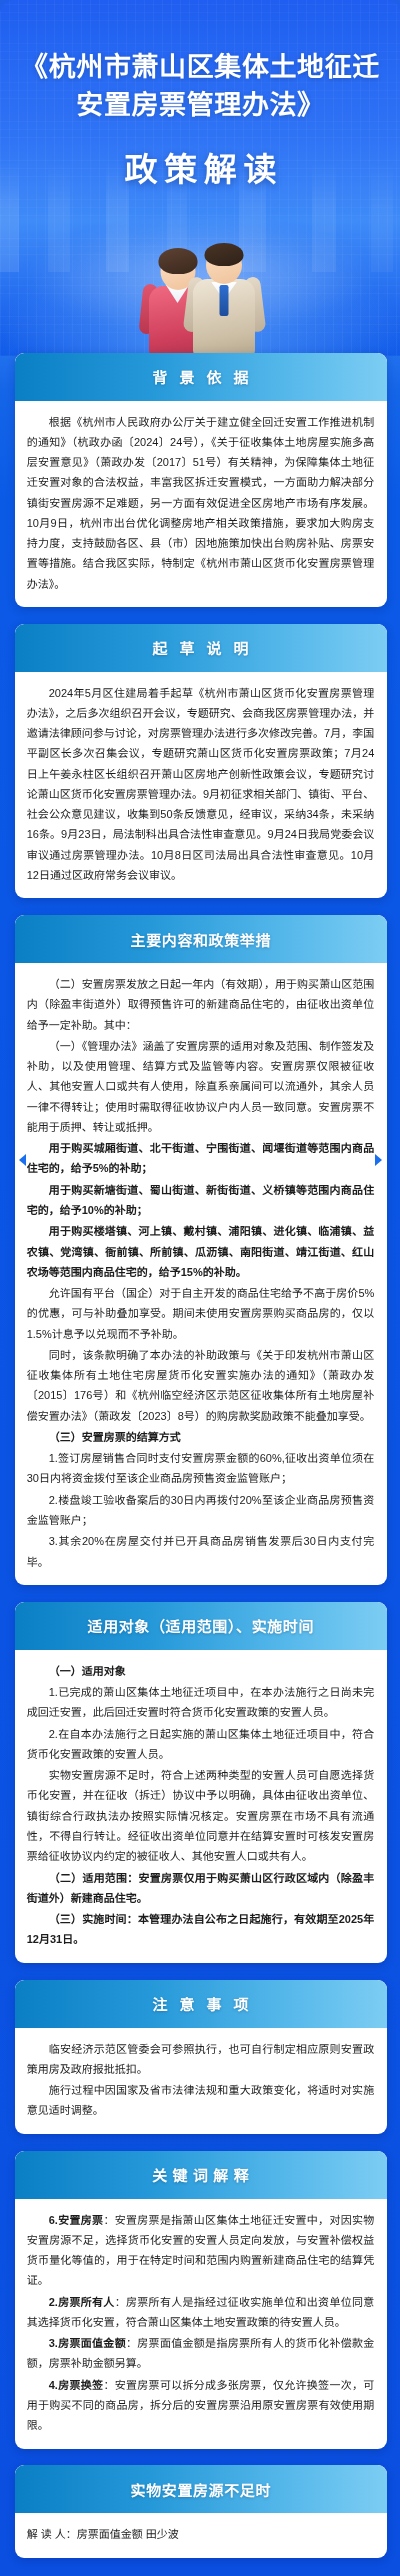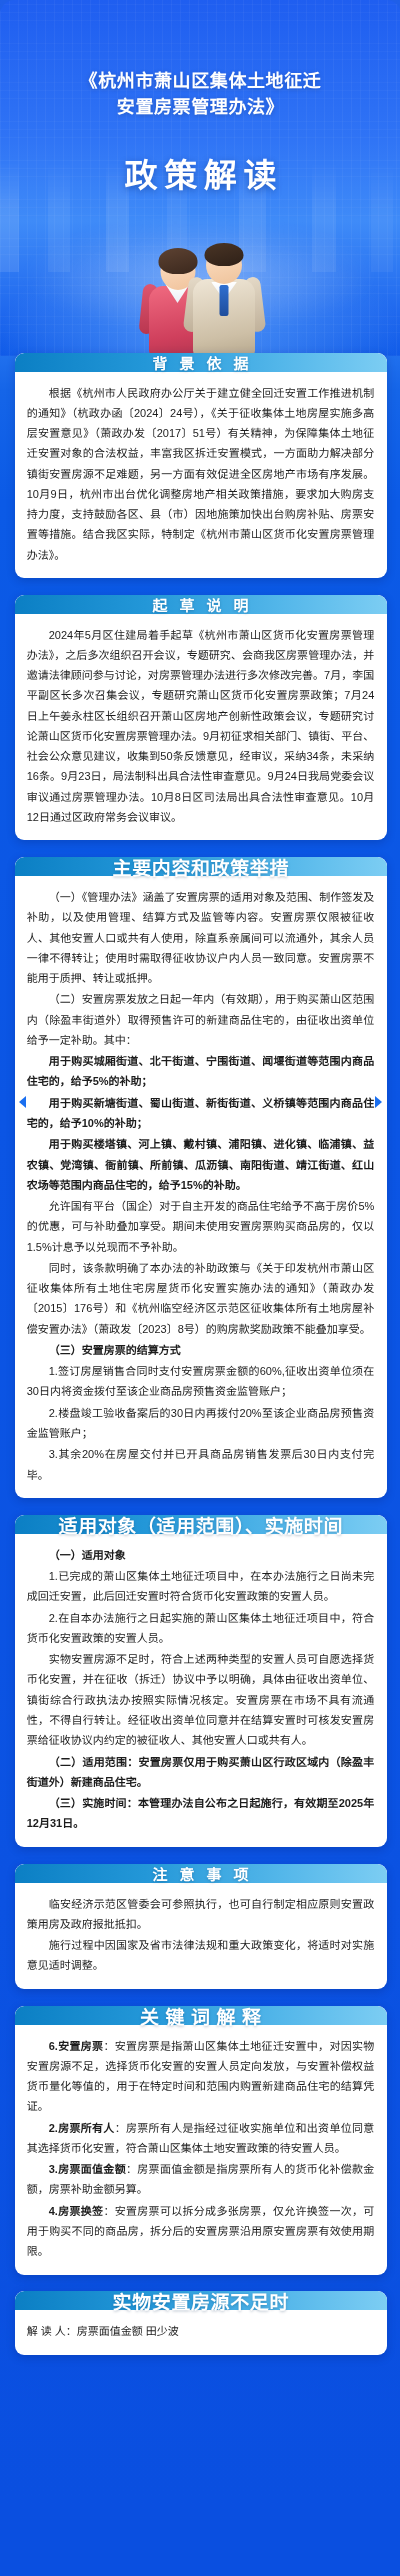--- a/index.html
+++ b/index.html
@@ -68,33 +68,33 @@
     left: 50%; bottom: 22px;
     transform: translateX(-50%);
     width: 356px; height: 117px;
     background: radial-gradient(ellipse at center, rgba(255,255,255,.30), rgba(255,255,255,0) 70%);
     filter: blur(5.6px);
   }
 
   .hero-title {
     position: relative;
     z-index: 4;
-    padding-top: 69px;
+    padding-top: 48px;
     text-align: center;
     color: #ffffff;
-    font-size: 18px;
+    font-size: 27px;
     font-weight: bold;
     line-height: 1.42;
     letter-spacing: 0.6px;
     text-shadow: 0 1.1px 5.6px rgba(0,0,0,.20);
   }
   .hero-subtitle {
     position: relative;
     z-index: 4;
-    margin-top: 29px;
+    margin-top: 18px;
     text-align: center;
     color: #ffffff;
     font-size: 33px;
     font-weight: bold;
     letter-spacing: 6.7px;
     text-indent: 6.7px;
     text-shadow: 0 2.2px 7.8px rgba(8,40,120,.45);
   }
 
   
@@ -176,37 +176,37 @@
     background: #ffffff;
     border-radius: 9px;
     margin-bottom: 16.7px;
     padding-bottom: 12.2px;
     box-shadow: 0 2.8px 9px rgba(4,24,90,.22);
     overflow: hidden;
   }
 
   .card-head {
     position: relative;
-    height: 19px;
+    height: 48px;
     background: linear-gradient(90deg, #0b7fc4 0%, #2397d8 35%, #54b7ea 72%, #7ccdf3 100%);
     display: flex;
     align-items: center;
     justify-content: center;
     border-radius: 9px 9px 0 0;
   }
   .card-head .title {
     color: #ffffff;
     font-size: 15px;
     font-weight: bold;
     letter-spacing: 3.9px;
     text-indent: 3.9px;
     text-shadow: 0 1.1px 2.8px rgba(0,40,80,.28);
     white-space: nowrap;
   }
-  .card-head.tight .title { letter-spacing: 0.6px; text-indent: 0.6px; font-size: 19px; }
+  .card-head.tight .title { letter-spacing: 0.6px; text-indent: 0.6px; font-size: 15px; }
 
   .card-body {
     padding: 11px 12.2px 0 12.2px;
     color: #1c1c1c;
     font-size: 11px;
     line-height: 1.84;
     text-align: justify;
     text-justify: inter-ideograph;
   }
   .card-body p { margin-bottom: 1.1px; text-indent: 2em; }
@@ -280,22 +280,22 @@
         </div>
         <div class="card-body">
           <p class="">2024年5月区住建局着手起草《杭州市萧山区货币化安置房票管理办法》，之后多次组织召开会议，专题研究、会商我区房票管理办法，并邀请法律顾问参与讨论，对房票管理办法进行多次修改完善。7月，李国平副区长多次召集会议，专题研究萧山区货币化安置房票政策；7月24日上午姜永柱区长组织召开萧山区房地产创新性政策会议，专题研究讨论萧山区货币化安置房票管理办法。9月初征求相关部门、镇街、平台、社会公众意见建议，收集到50条反馈意见，经审议，采纳34条，未采纳16条。9月23日，局法制科出具合法性审查意见。9月24日我局党委会议审议通过房票管理办法。10月8日区司法局出具合法性审查意见。10月12日通过区政府常务会议审议。</p>
         </div>
       </div>
       <div class="card">
         <div class="card-head tight">
           <div class="title">主要内容和政策举措</div>
         </div>
         <div class="card-body">
+          <p class="">（二）安置房票发放之日起一年内（有效期），用于购买萧山区范围内（除盈丰街道外）取得预售许可的新建商品住宅的，由征收出资单位给予一定补助。其中：</p>
           <p class="">（一）《管理办法》涵盖了安置房票的适用对象及范围、制作签发及补助，以及使用管理、结算方式及监管等内容。安置房票仅限被征收人、其他安置人口或共有人使用，除直系亲属间可以流通外，其余人员一律不得转让；使用时需取得征收协议户内人员一致同意。安置房票不能用于质押、转让或抵押。</p>
-          <p class="">（二）安置房票发放之日起一年内（有效期），用于购买萧山区范围内（除盈丰街道外）取得预售许可的新建商品住宅的，由征收出资单位给予一定补助。其中：</p>
           <p class="bold">用于购买城厢街道、北干街道、宁围街道、闻堰街道等范围内商品住宅的，给予5%的补助；</p>
           <p class="bold">用于购买新塘街道、蜀山街道、新街街道、义桥镇等范围内商品住宅的，给予10%的补助；</p>
           <p class="bold">用于购买楼塔镇、河上镇、戴村镇、浦阳镇、进化镇、临浦镇、益农镇、党湾镇、衙前镇、所前镇、瓜沥镇、南阳街道、靖江街道、红山农场等范围内商品住宅的，给予15%的补助。</p>
           <p class="">允许国有平台（国企）对于自主开发的商品住宅给予不高于房价5%的优惠，可与补助叠加享受。期间未使用安置房票购买商品房的，仅以1.5%计息予以兑现而不予补助。</p>
           <p class="">同时，该条款明确了本办法的补助政策与《关于印发杭州市萧山区征收集体所有土地住宅房屋货币化安置实施办法的通知》（萧政办发〔2015〕176号）和《杭州临空经济区示范区征收集体所有土地房屋补偿安置办法》（萧政发〔2023〕8号）的购房款奖励政策不能叠加享受。</p>
           <p class="bold">（三）安置房票的结算方式</p>
           <p class="">1.签订房屋销售合同时支付安置房票金额的60%,征收出资单位须在30日内将资金拨付至该企业商品房预售资金监管账户；</p>
           <p class="">2.楼盘竣工验收备案后的30日内再拨付20%至该企业商品房预售资金监管账户；</p>
           <p class="">3.其余20%在房屋交付并已开具商品房销售发票后30日内支付完毕。</p>
         </div>

